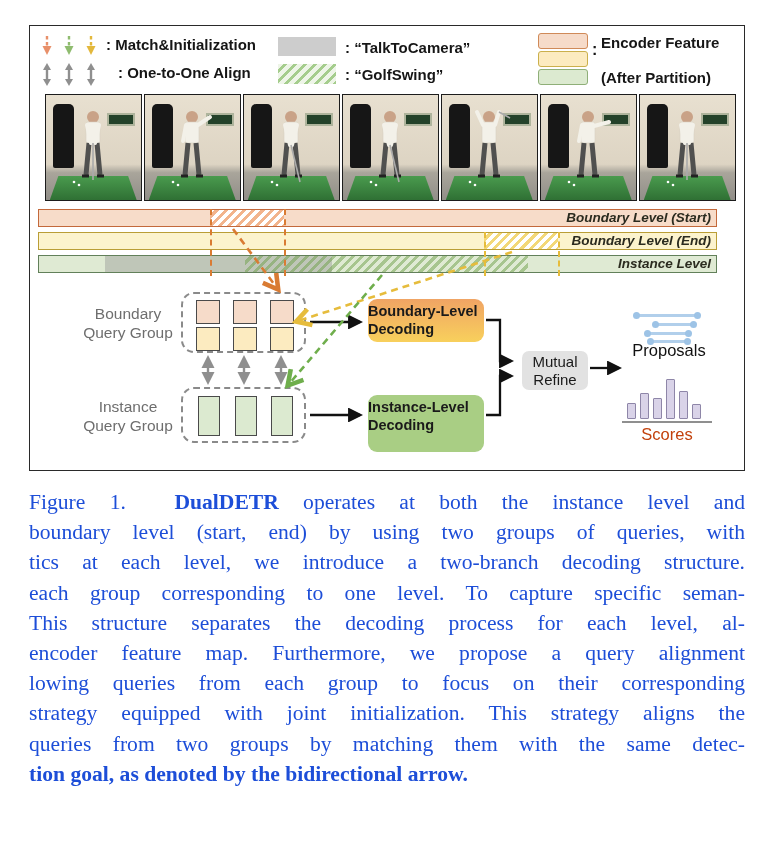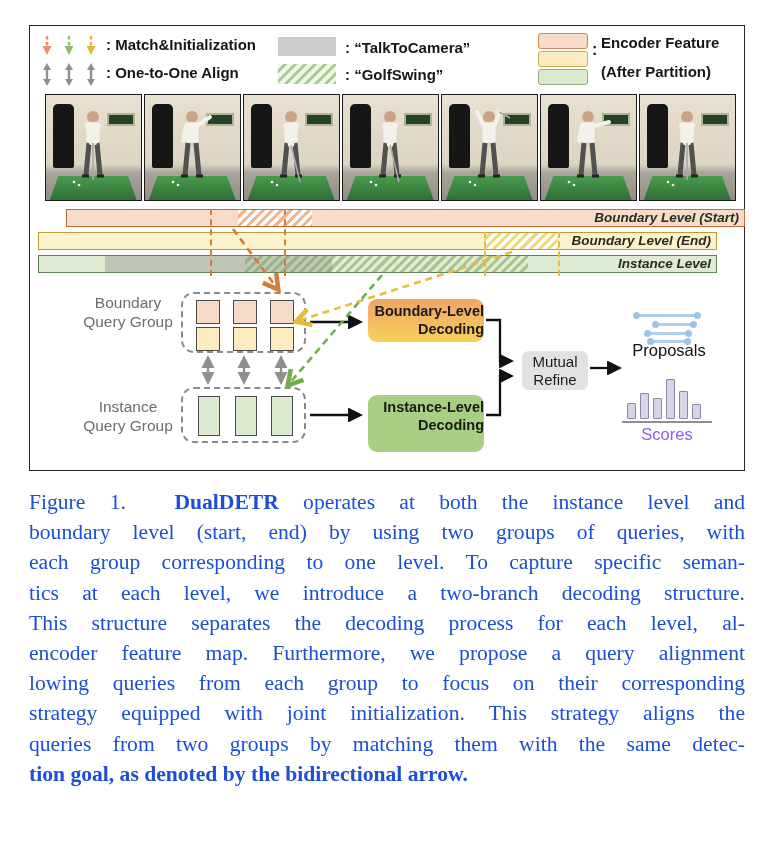--- a/index.html
+++ b/index.html
@@ -23,21 +23,21 @@
   .frame{position:relative;width:96.5px;height:107px;box-sizing:border-box;border:1.5px solid #1c1c1c;overflow:hidden;
       background:linear-gradient(#e8e0d0 0%,#ddd4c3 66%,#a9a59b 74%,#918e88 100%);}
   .bag{position:absolute;left:7%;top:9%;width:23%;height:61%;background:#161616;border-radius:5px 5px 2px 2px;}
   .pic{position:absolute;right:6%;top:17%;width:30%;height:13%;background:#24422a;border:2px solid #aeb49c;box-sizing:border-box;}
   .mat{position:absolute;bottom:0;left:4%;width:92%;height:23%;
       background:linear-gradient(#4a9b4e,#2f7034);clip-path:polygon(10% 0,90% 0,100% 100%,0 100%);}
   .person{position:absolute;left:50%;top:13%;transform:translateX(-50%);width:46px;height:80px;}
   .arm{stroke:#f3f1e9;stroke-width:4;fill:none;stroke-linecap:round;}
   
   .tl-bar{position:absolute;left:8px;width:679px;height:17.5px;border:1.6px solid;box-sizing:border-box;overflow:hidden;}
-  .bar-start{background:var(--peach-fill);border-color:var(--peach-border);margin-left:28px;}
+  .bar-start{background:var(--peach-fill);border-color:var(--peach-border);}
   .bar-end{background:var(--yellowbar-fill);border-color:var(--yellowbar-border);padding-left:40px;}
   .bar-instance{background:var(--greenbar-fill);border-color:var(--greenbar-border);padding-left:20px;}
   .seg{position:absolute;top:0;bottom:0;}
   .hatch-orange{background:repeating-linear-gradient(135deg,#ffffff 0 3.5px,var(--hatch-orange) 3.5px 6.5px);}
   .hatch-yellow{background:repeating-linear-gradient(135deg,#ffffff 0 3.5px,var(--hatch-yellow) 3.5px 6.5px);}
   .hatch-green{background:repeating-linear-gradient(135deg,rgba(0,0,0,0) 0 3.5px,rgba(111,160,74,0.5) 3.5px 6.5px);}
   .seg-gray{background:var(--gray-segment);}
   .bar-label{position:absolute;right:5px;top:0;font:600 italic 13.5px "Liberation Sans",sans-serif;color:#2b2b1f;}
   .guide{position:absolute;width:0;border-left:2px dashed;}
   .guide.orange{border-color:var(--orange-accent);}
@@ -45,34 +45,34 @@
   
   .gbox{position:absolute;border:2.3px dashed #8a8a8a;border-radius:13px;box-sizing:border-box;}
   .gbox1{left:151px;top:266px;width:125px;height:61px;}
   .gbox2{left:151px;top:361px;width:125px;height:56px;}
   .sq{position:absolute;width:24px;height:24px;border:1.6px solid #4a4a4a;box-sizing:border-box;}
   .sq.p{background:var(--sq-peach);}
   .sq.y{background:var(--sq-yellow);}
   .irect{position:absolute;width:22px;height:40px;border:1.6px solid #4a4a4a;background:var(--sq-green);box-sizing:border-box;}
   .qlabel{position:absolute;left:33px;width:130px;text-align:center;font:15.5px/18.5px "Liberation Sans",sans-serif;color:#6e6e6e;}
   
-  .dbox{position:absolute;left:338px;width:116px;border-radius:9px;text-align:right;
+  .dbox{position:absolute;left:338px;width:116px;border-radius:9px;text-align:left;
         font:600 14.5px/18px "Liberation Sans",sans-serif;color:#1a1a1a;padding-top:3px;box-sizing:border-box;}
   .dbox1{top:273px;height:43px;background:linear-gradient(var(--decode-top),var(--decode-bottom));}
   .dbox2{top:369px;height:57px;background:var(--decode-green);}
   .mbox{position:absolute;left:492px;top:325px;width:66px;height:39px;background:var(--mutual-bg);
         border-radius:7px;text-align:center;font:500 15px/18px "Liberation Sans",sans-serif;color:#1a1a1a;padding-top:2px;box-sizing:border-box;}
   
   .prop-line{position:absolute;height:2.6px;background:var(--proposal-blue);opacity:.8;}
   .prop-dot{position:absolute;width:7px;height:7px;border-radius:50%;background:var(--proposal-blue);}
   .score-bar{position:absolute;width:9px;background:var(--score-fill);border:1.3px solid var(--score-border);
              box-sizing:border-box;border-radius:1px;}
   .score-base{position:absolute;left:592px;top:395px;width:90px;height:2px;background:#8f8f8f;}
   .plabel{position:absolute;left:596px;top:315px;width:86px;text-align:center;font:16.5px "Liberation Sans",sans-serif;color:#111;}
-  .slabel{position:absolute;left:594px;top:399px;width:86px;text-align:center;font:16.5px "Liberation Sans",sans-serif;color:#8b5cf6;}
+  .slabel{position:absolute;left:594px;top:399px;width:86px;text-align:center;font:16.5px "Liberation Sans",sans-serif;color:#c2410c;}
   .overlay{position:absolute;left:0;top:0;width:716px;height:446px;pointer-events:none;}
   .mk-o{stroke:var(--orange-accent);} .mk-y{stroke:var(--yellow-accent);} .mk-g{stroke:var(--green-accent);}
   
   .caption{position:absolute;left:29px;top:487px;width:716px;font-family:"Liberation Serif",serif;
            font-size:21.6px;color:#1d4ed8;}
   .cap-line{text-align:justify;text-align-last:justify;line-height:30.2px;}
   .cap-line.last{text-align-last:left;font-weight:bold;}
   .cap-bold{font-weight:bold;}
 </style>
 </head>
@@ -101,33 +101,33 @@
       </g>
       <g fill="#8f8f8f">
         <path d="M6,9 L10,2 L14,9 z"></path>
           <path d="M6,18 L10,25 L14,18 z"></path>
         <path d="M28,9 L32,2 L36,9 z"></path>
           <path d="M28,18 L32,25 L36,18 z"></path>
         <path d="M50,9 L54,2 L58,9 z"></path>
           <path d="M50,18 L54,25 L58,18 z"></path>
       </g>
     </svg>
-    <div class="leg-label" style="left:76px;top:38px">: One-to-One Align</div>
+    <div class="leg-label" style="left:88px;top:38px">: One-to-One Align</div>
 
     <div class="swatch-gray"></div>
     <div class="leg-label" style="left:315px;top:13px">: “TalkToCamera”</div>
     <div class="swatch-hatch"></div>
     <div class="leg-label" style="left:315px;top:40px">: “GolfSwing”</div>
 
     <div class="enc-sw enc1"></div>
     <div class="enc-sw enc2"></div>
     <div class="enc-sw enc3"></div>
     <div class="enc-colon">:</div>
     <div class="leg-label" style="left:571px;top:8px">Encoder Feature</div>
-    <div class="leg-label" style="left:571px;top:37px">(After Partition)</div>
+    <div class="leg-label" style="left:571px;top:43px">(After Partition)</div>
 
     <div class="frames">
         <div class="frame">
           <div class="bag"></div>
           <div class="pic"></div>
           <div class="mat"></div>
           <svg class="person" viewBox="0 0 46 78">
             <circle cx="23" cy="7" r="6" fill="#C9A287"></circle>
             <rect x="16" y="12" width="14" height="21" rx="2" fill="#F3F1E9" stroke="#d8d2c2" stroke-width="0.6"></rect>
             <path d="M19,33 L16,65 M27,33 L30,65" stroke="#50504f" stroke-width="5" fill="none"></path>
@@ -243,21 +243,21 @@
           <span class="bar-label">Instance Level</span>
         </div>
       </div>
     <div id="guides">
         <div class="guide orange" style="left: 179.787px; top: 183px; height: 67px;"></div>
         <div class="guide orange" style="left: 253.798px; top: 183px; height: 67px;"></div>
         <div class="guide yellow" style="left: 454.103px; top: 206px; height: 44px;"></div>
         <div class="guide yellow" style="left: 528.114px; top: 206px; height: 44px;"></div>
       </div>
 
-    <div class="qlabel" style="top:268px">
+    <div class="qlabel" style="top:279px">
       <div>Boundary</div>
       <div>Query Group</div>
     </div>
     <div class="qlabel" style="top:372px">
       <div>Instance</div>
       <div>Query Group</div>
     </div>
 
     <div class="gbox gbox1">
       <div class="sq p" style="left:13px;top:6px"></div>
@@ -349,22 +349,22 @@
         <path d="M203,203 L247,262" class="mk-o" marker-end="url(#mo)"></path>
         <path d="M482,226 L268,295" class="mk-y" marker-end="url(#my)"></path>
         <path d="M352,249 L259,358" class="mk-g" marker-end="url(#mg)"></path>
       </g>
     </svg>
   </div>
 
   <div class="caption" id="caption">
       <div class="cap-line"><span>Figure 1.</span>&nbsp; <span class="cap-bold">DualDETR</span> <span>operates at both the instance level and</span></div>
       <div class="cap-line">boundary level (start, end) by using two groups of queries, with</div>
+      <div class="cap-line">tics at each level, we introduce a two-branch decoding structure.</div>
       <div class="cap-line">each group corresponding to one level. To capture specific seman-</div>
-      <div class="cap-line">tics at each level, we introduce a two-branch decoding structure.</div>
       <div class="cap-line">This structure separates the decoding process for each level, al-</div>
       <div class="cap-line">encoder feature map. Furthermore, we propose a query alignment</div>
       <div class="cap-line">lowing queries from each group to focus on their corresponding</div>
       <div class="cap-line">strategy equipped with joint initialization. This strategy aligns the</div>
       <div class="cap-line">queries from two groups by matching them with the same detec-</div>
       <div class="cap-line last">tion goal, as denoted by the bidirectional arrow.</div>
     </div>
 </div>
 
 </body></html>

